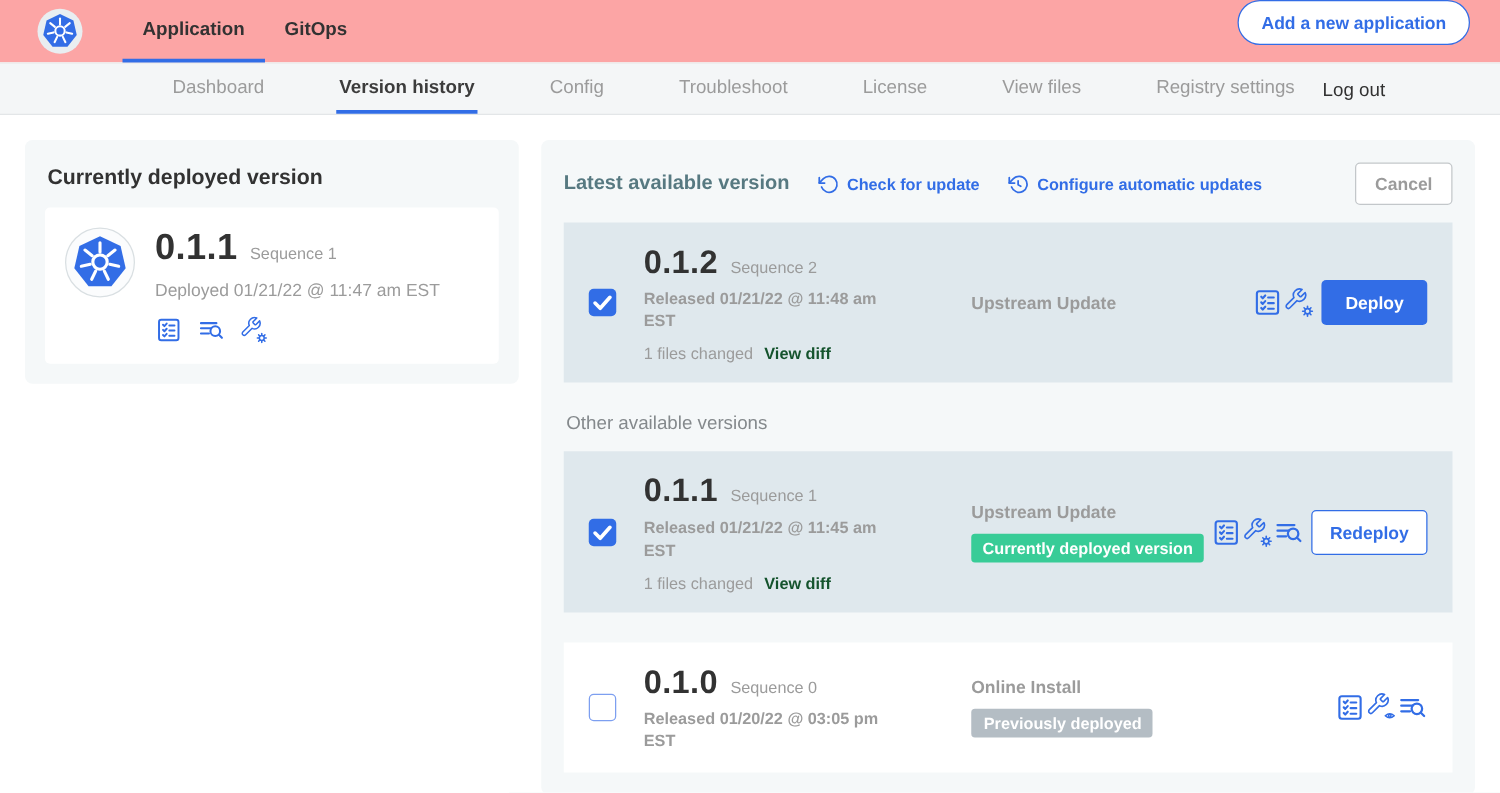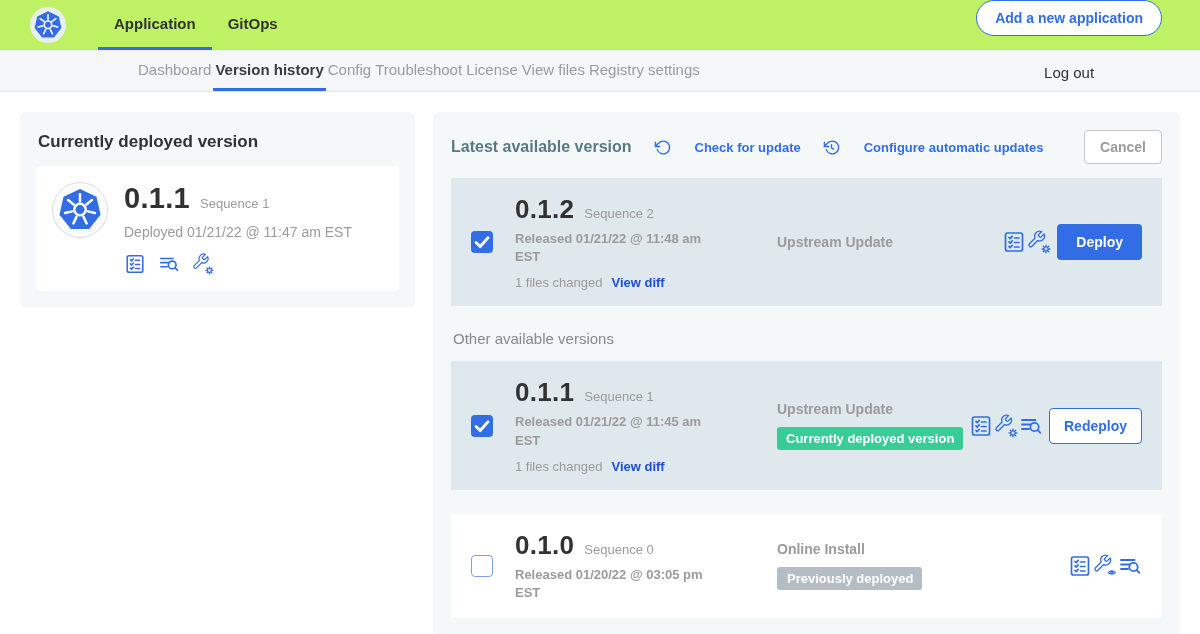--- a/index.html
+++ b/index.html
@@ -4,32 +4,32 @@
 <style>
   * { box-sizing: border-box; margin: 0; padding: 0; }
   html,body { width:1200px; height:634px; }
   body {
     font-family: "Liberation Sans", sans-serif;
     background: #fff;
     color: #323232;
     overflow: hidden;
   }
   
-  .topnav { height:50px; display:flex; align-items:stretch; padding:0 38px 0 30px; background:#bef264; }
+  .topnav { height:50px; display:flex; align-items:stretch; padding:0 24px 0 30px; background:#fca5a5; }
   .brand { width:36px; height:36px; border-radius:50%; background:#e9eef1; display:flex; align-items:center; justify-content:center; align-self:center; overflow:hidden; }
   .brand svg { width:30px; height:30px; }
   .toptabs { display:flex; margin-left:32px; }
   .toptab { display:flex; align-items:center; padding:0 16px; font-size:15px; font-weight:700; color:#323232; border-bottom:3px solid transparent; cursor:pointer; }
   .toptab.active { border-bottom-color:#326de6; }
   .topnav-right { margin-left:auto; display:flex; align-items:center; gap:28px;flex-direction:column; }
   .pill-btn { background:#fff; border:1px solid #326de6; color:#326de6; font-weight:700; font-size:14px; padding:9px 18px; border-radius:20px; cursor:pointer; font-family:inherit; }
   .logout { font-size:15px; color:#323232; cursor:pointer; }
 
   
-  .subnav { height:42px; background:#f4f6f7; border-top:1px solid #ececec; border-bottom:1px solid #e3e6e8; display:flex; padding-left:136px; }
+  .subnav { height:42px; background:#f4f6f7; border-top:1px solid #ececec; border-bottom:1px solid #e3e6e8; display:flex; padding-left:136px; gap:56px; }
   .subtab { display:flex; align-items:center; font-size:15px; color:#9b9b9b; border-bottom:3px solid transparent; padding:0 2px; cursor:pointer; }
   .subtab.active { color:#3c3c3c; font-weight:600; border-bottom-color:#326de6; }
 
   
   main { display:flex; gap:18px; padding:20px; align-items:flex-start; }
   .panel { background:#f5f8f9; border-radius:6px; }
   .left-panel { width:395px; flex:none; padding:16px; }
   .left-panel h2 { font-size:17px; color:#323232; margin:4px 0 14px 2px; }
   .deployed-card { background:#fff; border-radius:4px; padding:16px; display:flex; gap:16px; }
   .k8s-ring { width:56px; height:56px; flex:none; border-radius:50%; background:#fbfcfd; border:1px solid #d9dfe2; display:flex; align-items:center; justify-content:center; }
@@ -39,38 +39,38 @@
   .vseq { font-size:13px; color:#9b9b9b; }
   .deployed-at { margin-top:9px; font-size:14px; color:#9b9b9b; }
   .icon-row { margin-top:13px; display:flex; gap:12px; }
   .icon { width:22px; height:22px; color:#326de6; display:inline-block; cursor:pointer; }
   .icon svg { width:100%; height:100%; display:block; }
 
   
   .right-panel { flex:1; padding:18px; }
   .rp-header { display:flex; align-items:center; margin-bottom:14px; }
   .rp-title { font-size:16px; font-weight:700; color:#577981; }
-  .rp-link { display:flex; align-items:center; gap:24px; color:#326de6; font-size:13px; font-weight:700; margin-left:22px; cursor:pointer; }
+  .rp-link { display:flex; align-items:center; gap:7px; color:#326de6; font-size:13px; font-weight:700; margin-left:22px; cursor:pointer; }
   .rp-link .icon { width:17px; height:17px; }
   .btn { font-size:14px; font-weight:700; border-radius:4px; padding:8px 15px; border:1px solid transparent; cursor:pointer; font-family:inherit; }
   .btn-cancel { background:#fff; border-color:#c3c7ca; color:#9b9b9b; margin-left:auto; }
   .btn-primary { background:#326de6; color:#fff; margin-left:10px; }
 
   .vrow { border-radius:0; padding:16px 20px; display:flex; align-items:center; }
   .vrow.selected { background:#dfe8ed; }
   .vrow.plain { background:#fff; }
   .checkbox { width:22px; height:22px; border-radius:4px; flex:none; margin-right:22px; color:#fff; cursor:pointer; }
   .checkbox.checked { background:#326de6; }
   .checkbox.unchecked { background:#fff; border:1px solid #7d9ff0; }
   .checkbox svg { width:100%; height:100%; display:block; }
   .vinfo { width:214px; flex:none; }
   .vrow .vnum-big { font-size:26px; }
   .released { margin-top:5px; font-size:13px; font-weight:700; color:#9b9b9b; width:192px; line-height:1.4; }
   .diffline { margin-top:9px; font-size:13px; color:#9b9b9b; }
-  .viewdiff { color:#1d4ed8; font-weight:700; margin-left:9px; cursor:pointer; text-decoration:none; }
+  .viewdiff { color:#14532d; font-weight:700; margin-left:9px; cursor:pointer; text-decoration:none; }
   .vsource { flex:1; padding-left:48px; }
   .source-label { font-size:14px; font-weight:700; color:#9b9b9b; }
   .badge { display:inline-block; margin-top:10px; padding:4px 9px; border-radius:3px; color:#fff; font-size:13px; font-weight:700; }
   .badge.green { background:#38cc97; }
   .badge.gray { background:#b4bdc4;padding-left:10px; }
   .vactions { display:flex; align-items:center; gap:1px; }
   .vactions .icon { width:24px; height:24px; }
   .btn-deploy { background:#326de6; color:#fff; padding:9px 18px; margin-left:5px; }
   .btn-redeploy { background:#fff; color:#326de6; border-color:#326de6; padding:9px 14px; margin-left:5px; }
   .other-label { margin:24px 0 14px 2px; font-size:15px; color:#84898c; font-weight:400; }

